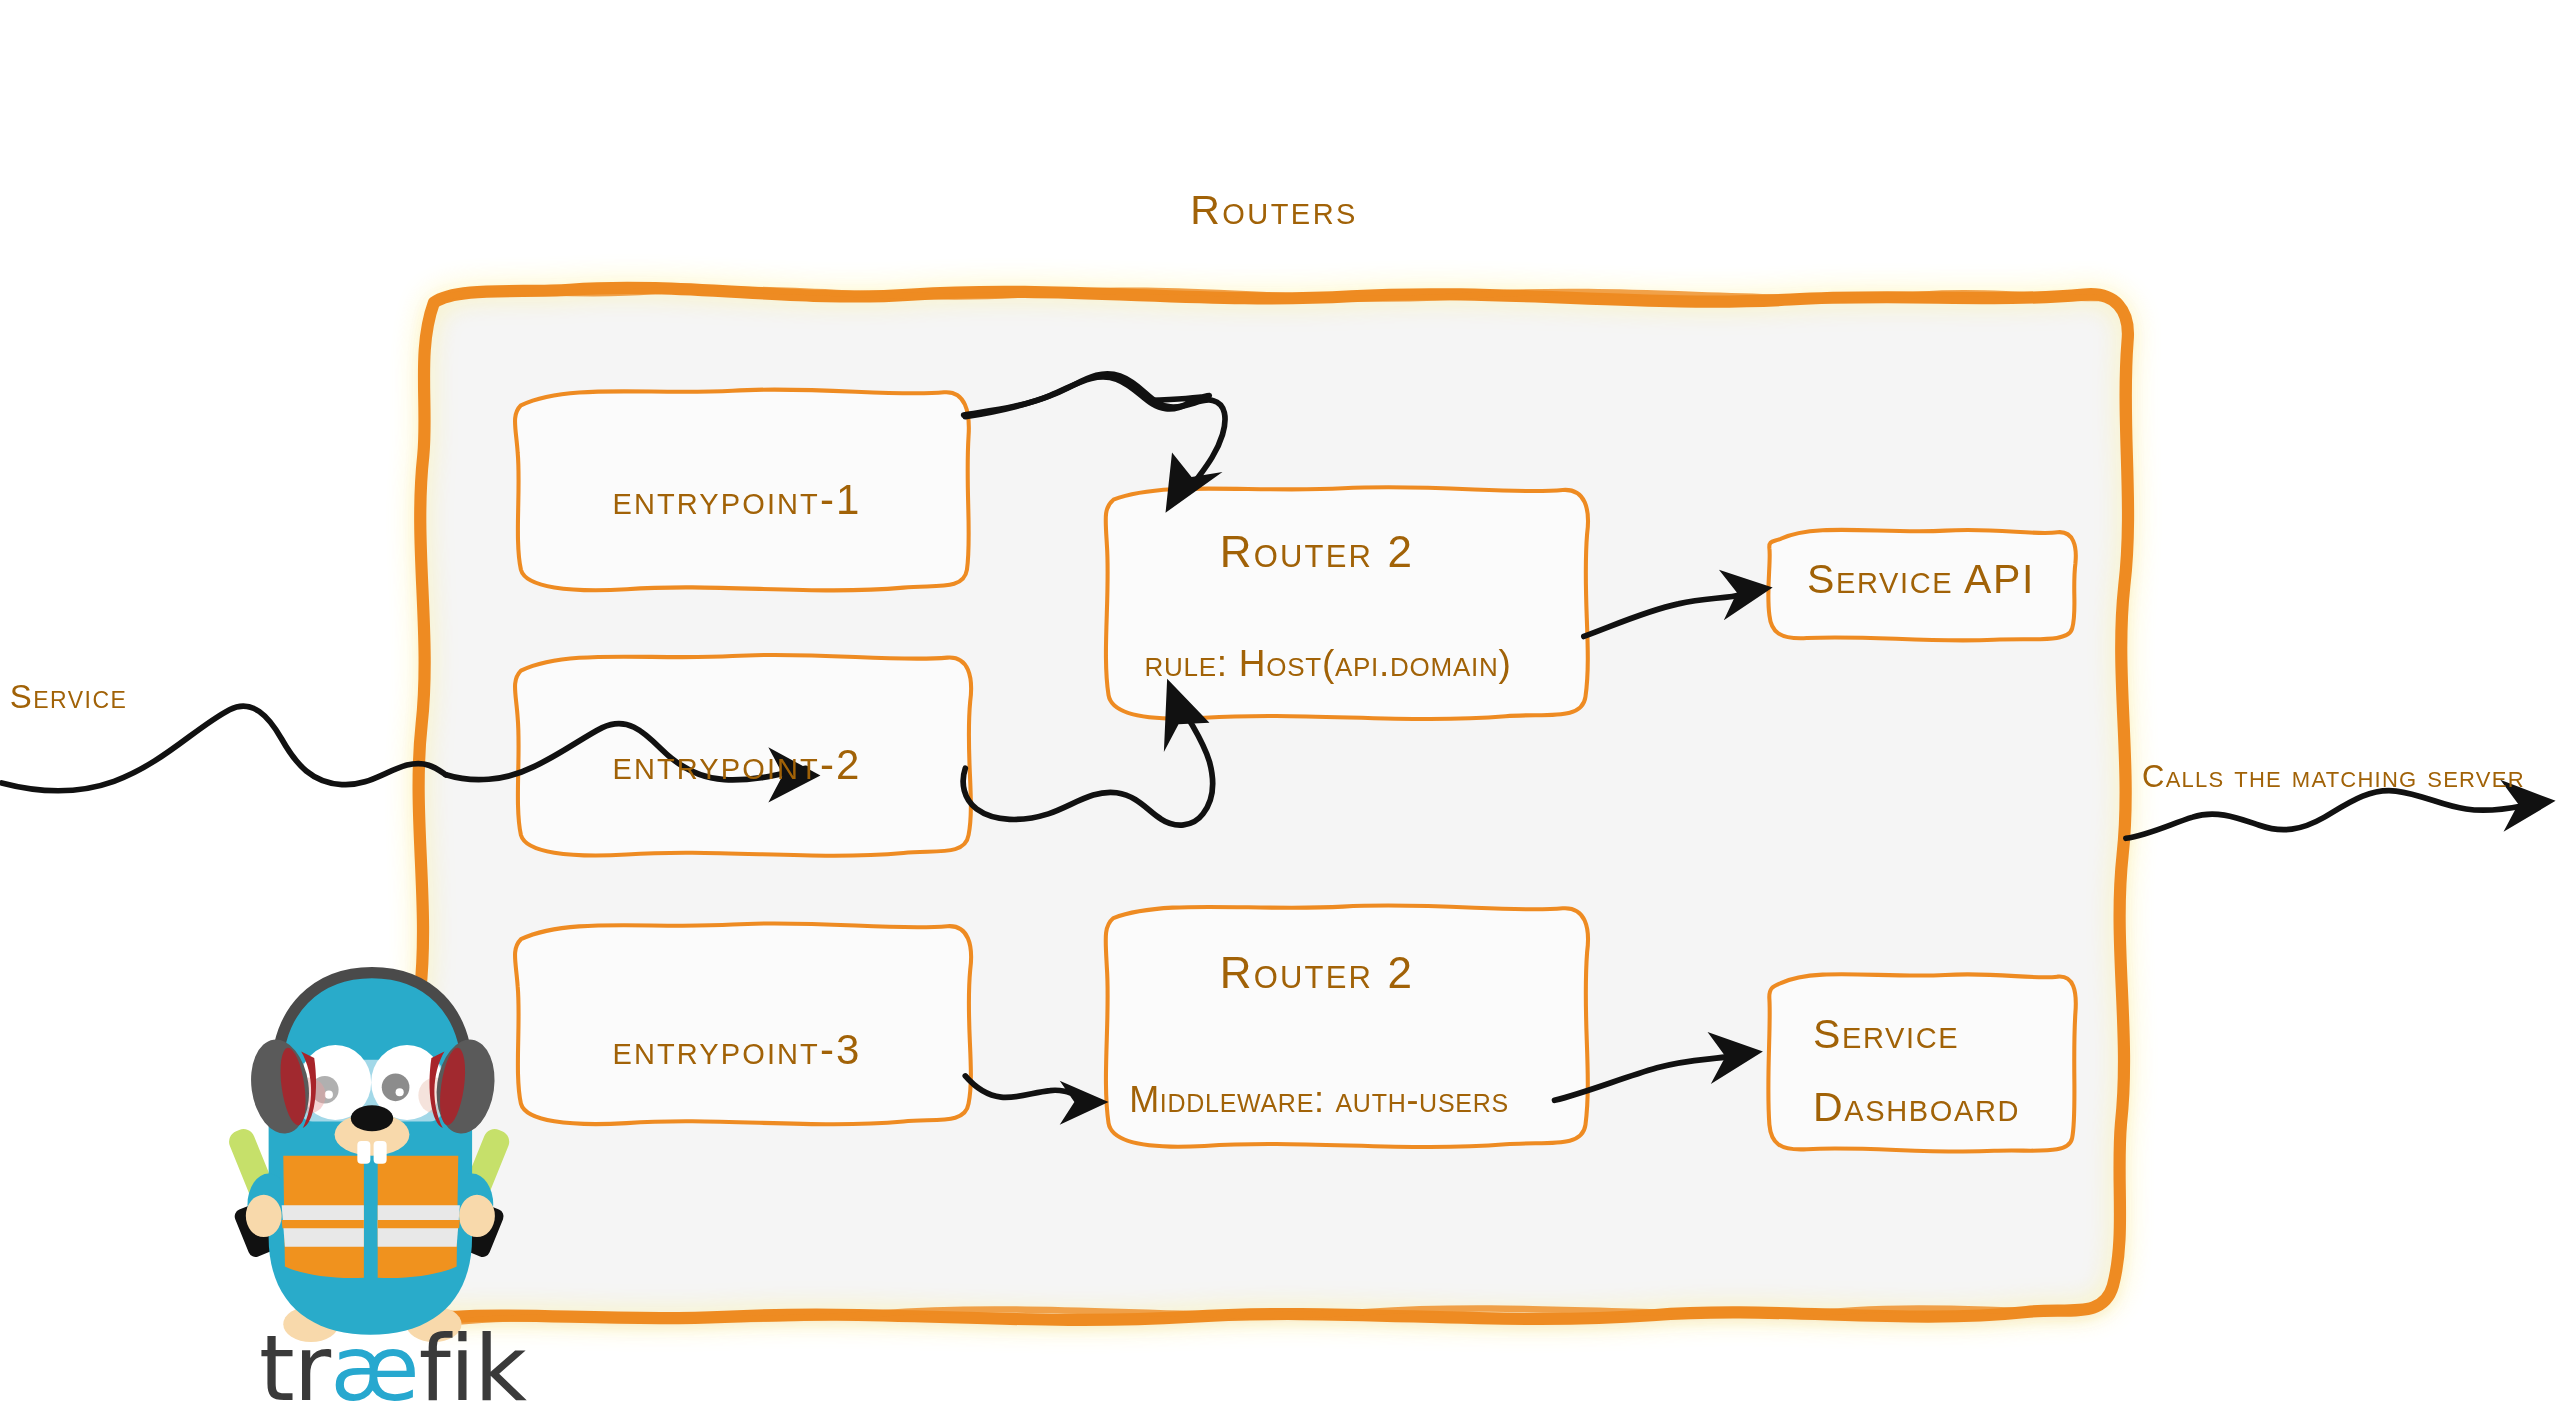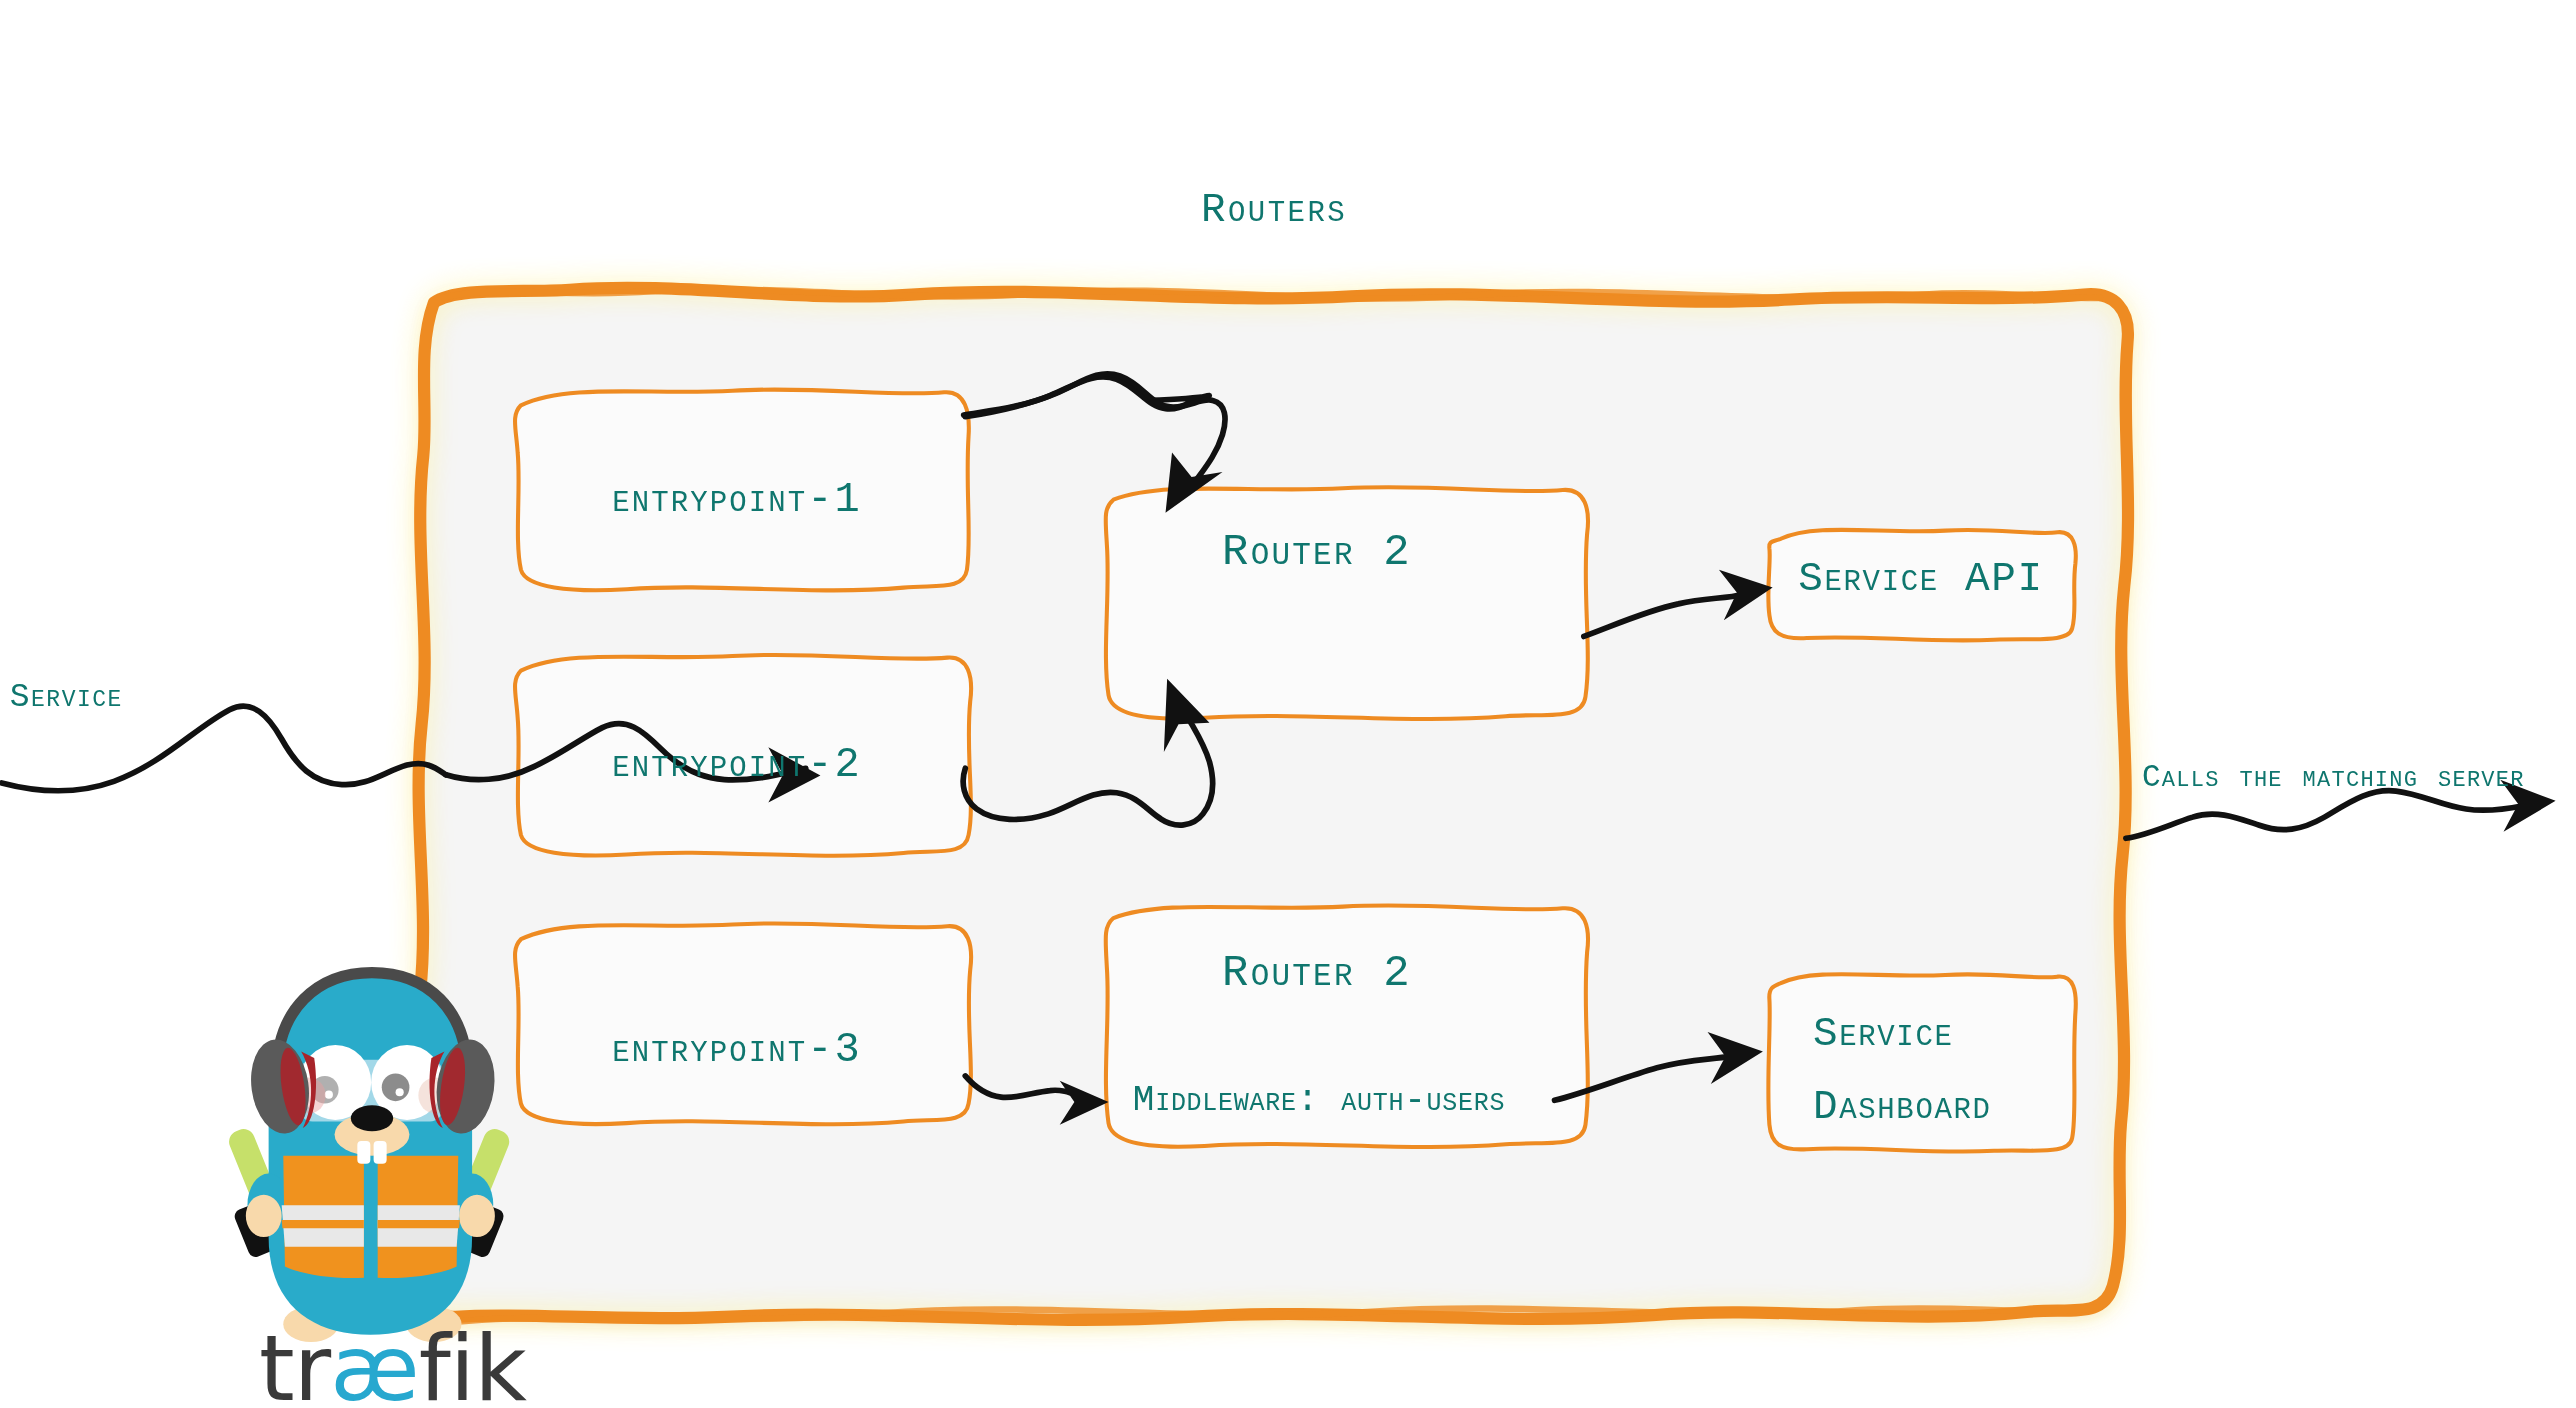--- a/index.html
+++ b/index.html
@@ -21,24 +21,24 @@
     height: 1408px;
   }
   .layer {
     position: absolute;
     left: 0; top: 0;
     width: 2576px;
     height: 1408px;
   }
   
   .hand {
-    font-family: Liberation Mono, monospace;
+    font-family: Liberation Sans, sans-serif;
     font-variant: small-caps;
     font-weight: 500;
-    color: #0f766e;
+    color: #a16207;
     letter-spacing: 0.02em;
     white-space: nowrap;
   }
   .lbl {
     position: absolute;
     transform: translate(-50%, -50%);
     text-align: center;
   }
   .lbl-left {
     position: absolute;
@@ -415,20 +415,21 @@
     </g>
   </svg>
 
   <div class="lbl hand" id="diagram-title" style="left:1274px; top:210px;">Routers</div>
 
   <div class="lbl hand entrypoint-label" style="left:737px; top:500px;">entrypoint-1</div>
   <div class="lbl hand entrypoint-label" style="left:737px; top:765px;">entrypoint-2</div>
   <div class="lbl hand entrypoint-label" style="left:737px; top:1050px;">entrypoint-3</div>
 
   <div class="lbl hand router-title" style="left:1317px; top:552px;">Router 2</div>
+  <div class="lbl hand router-rule" style="left:1328px; top:664px;">rule: Host(api.domain)</div>
 
   <div class="lbl hand router-title" style="left:1317px; top:973px;">Router 2</div>
   <div class="lbl hand router2-mw" style="left:1319px; top:1100px;">Middleware: auth-users</div>
 
   <div class="lbl hand service-label" style="left:1921px; top:579px;">Service API</div>
 
   <div class="lbl-left hand service-label" style="left:1813px; top:1034px;">Service</div>
   <div class="lbl-left hand service-label" style="left:1813px; top:1107px;">Dashboard</div>
 
   <div class="lbl-left hand side-label" style="left:9.8px; top:697px;">Service</div>

